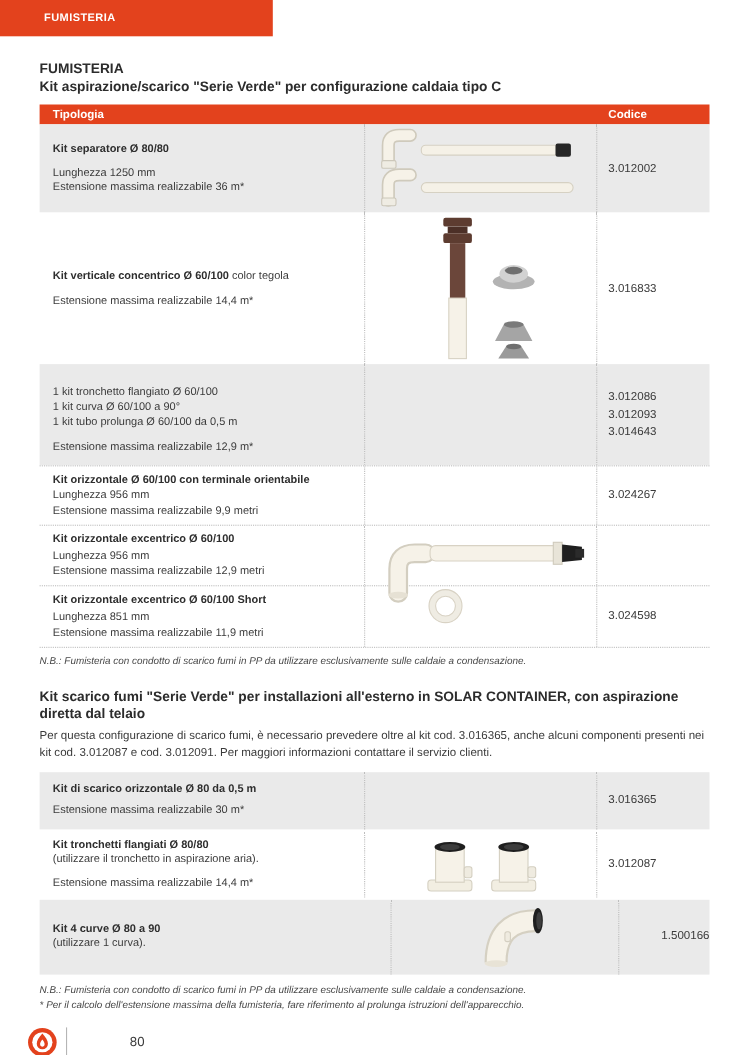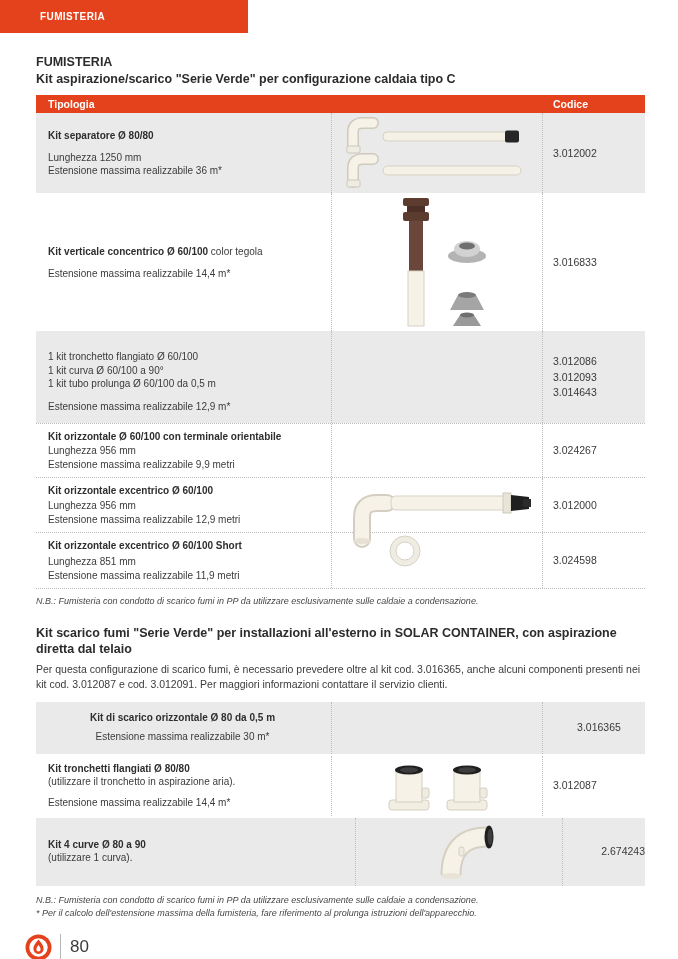--- a/index.html
+++ b/index.html
@@ -46,21 +46,21 @@
   .h1{height:80px;} .h2{height:138px;} .h3{height:92px;}
   .h4{height:54px;} .h5{height:55px;} .h6{height:57px;}
   .g1{height:52px;} .g2{height:60px;} .g3{height:68px;}
   .shared-img{position:absolute;left:295px;top:328px;width:212px;height:166px;
     display:flex;align-items:center;justify-content:center;pointer-events:none;}
   .note{font-size:9px;font-style:italic;color:#474747;line-height:1.5;margin-top:6px;}
   .sec2-h{font-size:12.5px;font-weight:bold;color:#2c2c2c;line-height:1.3;margin:16px 0 5px 0;}
   .sec2-p{font-size:10.5px;color:#3b3b3b;line-height:1.4;margin:0 0 10px 0;}
   .footer{display:flex;align-items:center;margin-top:13px;margin-left:-11px;}
   .pagediv{width:1px;height:26px;background:#b5b5b5;margin:0 9px 0 8px;}
-  .pagenum{font-size:17px;color:#3b3b3b;}
+  .pagenum{font-size:12px;color:#3b3b3b;margin-left:48px;}
   svg{display:block;}
 </style>
 </head>
 <body>
 
 <div class="banner">
   <span>FUMISTERIA</span>
 </div>
 
 <div class="content">
@@ -157,23 +157,20 @@
     </div>
 
     <div class="trow dot-top h5">
       <div class="cell-text">
         <div class="ptitle"><span>Kit orizzontale excentrico Ø 60/100</span></div>
         <div class="sp" style="height:6px"></div>
         <div class="pline">Lunghezza 956 mm</div>
         <div class="pline">Estensione massima realizzabile 12,9 metri</div>
       </div>
       <div class="cell-img"></div>
-      <div class="cell-code">
-        <div>3.012000</div>
-      </div>
     </div>
 
     <div class="trow dot-top dot-bot h6">
       <div class="cell-text">
         <div class="ptitle"><span>Kit orizzontale excentrico Ø 60/100 Short</span></div>
         <div class="sp" style="height:6px"></div>
         <div class="pline">Lunghezza 851 mm</div>
         <div class="pline">Estensione massima realizzabile 11,9 metri</div>
       </div>
       <div class="cell-img"></div>
@@ -198,21 +195,21 @@
     </div>
   </div>
 
   <div class="note">N.B.: Fumisteria con condotto di scarico fumi in PP da utilizzare esclusivamente sulle caldaie a condensazione.</div>
 
   <div class="sec2-h">Kit scarico fumi "Serie Verde" per installazioni all'esterno in SOLAR CONTAINER, con aspirazione diretta dal telaio</div>
   <div class="sec2-p">Per questa configurazione di scarico fumi, è necessario prevedere oltre al kit cod. 3.016365, anche alcuni componenti presenti nei kit cod. 3.012087 e cod. 3.012091. Per maggiori informazioni contattare il servizio clienti.</div>
 
   <div class="tbl">
 
-    <div class="trow gray g1" style="margin-bottom:2px;text-align:center;">
+    <div class="trow gray g1" style="margin-bottom:2px;">
       <div class="cell-text">
         <div class="ptitle"><span>Kit di scarico orizzontale Ø 80 da 0,5 m</span></div>
         <div class="sp" style="height:6px"></div>
         <div class="pline">Estensione massima realizzabile 30 m*</div>
       </div>
       <div class="cell-img"></div>
       <div class="cell-code">
         <div>3.016365</div>
       </div>
     </div>
@@ -252,21 +249,21 @@
         <svg width="200" height="62" viewBox="0 0 200 62">
           <path d="M92,54 Q92,16 128,16" stroke="#d5d0c2" stroke-width="21" fill="none" stroke-linecap="butt"></path>
           <path d="M92,54 Q92,16 128,16" stroke="#f6f2e8" stroke-width="17" fill="none" stroke-linecap="butt"></path>
           <ellipse cx="92" cy="55" rx="10.5" ry="3" fill="#e8e3d6"></ellipse>
           <ellipse cx="130" cy="16" rx="4.5" ry="11.5" fill="#1f1f1f"></ellipse>
           <ellipse cx="131" cy="16" rx="2.5" ry="8" fill="#3d3d3d"></ellipse>
           <rect x="100" y="26" width="5" height="9" rx="2" fill="#efebe0" stroke="#d4cfc1" stroke-width="1"></rect>
         </svg>
       </div>
       <div class="cell-code">
-        <div>2.674243</div>
+        <div>1.500166</div>
       </div>
     </div>
   </div>
 
   <div class="note" style="margin-top:8px;">
     <div>N.B.: Fumisteria con condotto di scarico fumi in PP da utilizzare esclusivamente sulle caldaie a condensazione.</div>
     <div>* Per il calcolo dell'estensione massima della fumisteria, fare riferimento al prolunga istruzioni dell'apparecchio.</div>
   </div>
 
   <div class="footer">

